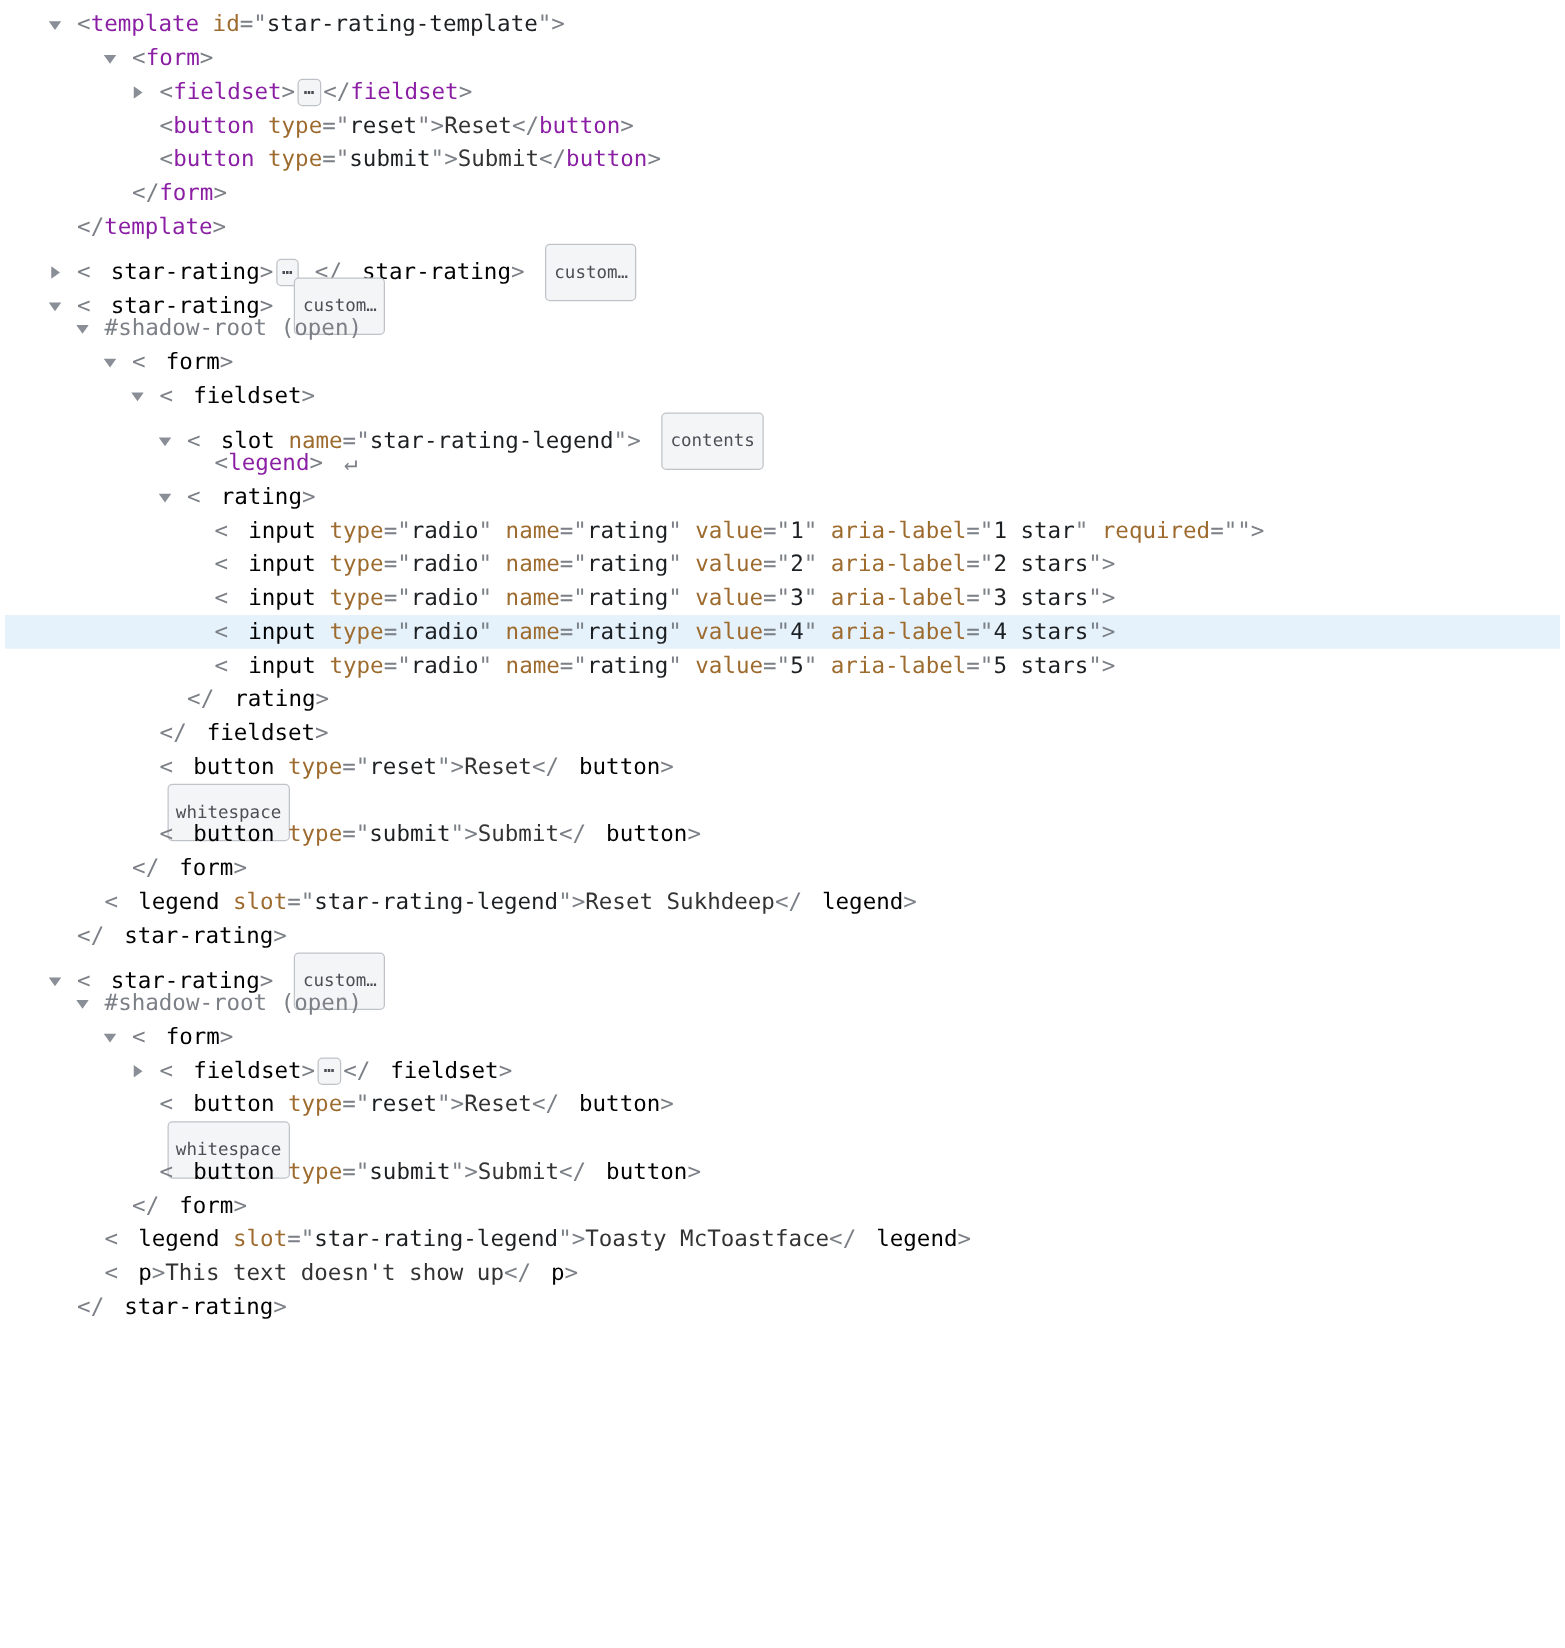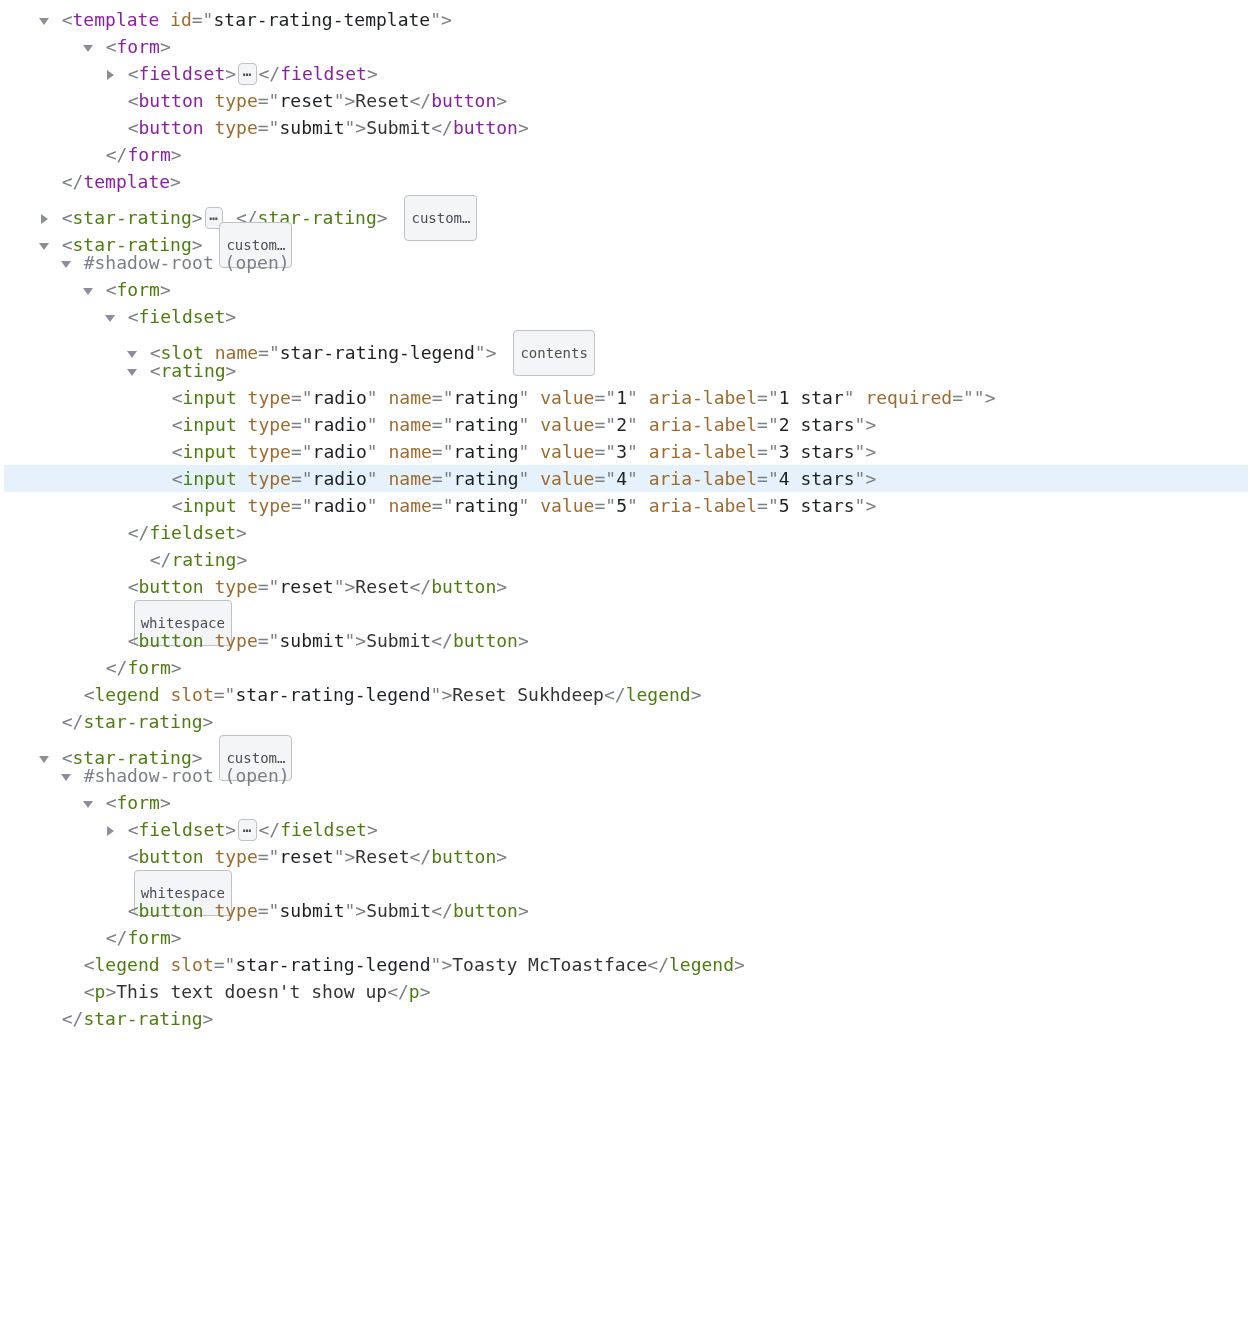--- a/index.html
+++ b/index.html
@@ -41,21 +41,21 @@
     height: 10px;
     vertical-align: middle;
     fill: #8a8f97;
   }
   .spacer-toggle {
     display: inline-block;
     width: 14px;
   }
   .tok-bracket { color: #7b7f86; }
   .tok-tag     { color: #8b1fa4; }   
-  .tok-tag-blue{ color: #4d7c0f; }   
+  .tok-tag-blue{ color: #000000; margin-left: 16px; }   
   .tok-attr    { color: #9e6b2f; }   
   .tok-attr-eq { color: #7b7f86; }   
   .tok-str     { color: #1d2023; margin-top: 13px; }   
   .tok-text    { color: #333; }
   .tok-comment { color: #7b7f86; }
   .badge {
     display: inline-block;
     padding: 12px 6px;
     margin-left: 6px;
     font-size: 14px;
@@ -198,20 +198,26 @@
     <span class="toggle">
       <svg viewBox="0 0 10 10">
           <polygon points="0,2 10,2 5,9"></polygon>
         </svg>
     </span>
     <span class="tok-bracket">&lt;</span><span class="tok-tag-blue">slot</span>
     <span class="tok-attr"> name</span><span class="tok-attr-eq">=</span><span class="tok-attr-eq">"</span><span class="tok-str">star-rating-legend</span><span class="tok-attr-eq">"</span><span class="tok-bracket">&gt;</span>
     <span class="badge">contents</span>
   </div>
 
+  <div class="row">
+    <span class="indent"></span><span class="indent"></span><span class="indent"></span><span class="indent"></span><span class="indent"></span><span class="indent"></span>
+    <span class="spacer-toggle"></span>
+    <span class="tok-bracket">&lt;</span><span class="tok-tag">legend</span><span class="tok-bracket">&gt;</span>
+    <span class="arrow-newline">↵</span>
+  </div>
 
 
   <div class="row">
     <span class="indent"></span><span class="indent"></span><span class="indent"></span><span class="indent"></span><span class="indent"></span>
     <span class="toggle">
       <svg viewBox="0 0 10 10">
           <polygon points="0,2 10,2 5,9"></polygon>
         </svg>
     </span>
     <span class="tok-bracket">&lt;</span><span class="tok-tag-blue">rating</span><span class="tok-bracket">&gt;</span>
@@ -262,29 +268,29 @@
     <span class="indent"></span><span class="indent"></span><span class="indent"></span><span class="indent"></span><span class="indent"></span><span class="indent"></span>
     <span class="spacer-toggle"></span>
     <span class="tok-bracket">&lt;</span><span class="tok-tag-blue">input</span>
     <span class="tok-attr"> type</span><span class="tok-attr-eq">=</span><span class="tok-attr-eq">"</span><span class="tok-str">radio</span><span class="tok-attr-eq">"</span>
     <span class="tok-attr"> name</span><span class="tok-attr-eq">=</span><span class="tok-attr-eq">"</span><span class="tok-str">rating</span><span class="tok-attr-eq">"</span>
     <span class="tok-attr"> value</span><span class="tok-attr-eq">=</span><span class="tok-attr-eq">"</span><span class="tok-str">5</span><span class="tok-attr-eq">"</span>
     <span class="tok-attr"> aria-label</span><span class="tok-attr-eq">=</span><span class="tok-attr-eq">"</span><span class="tok-str">5 stars</span><span class="tok-attr-eq">"</span><span class="tok-bracket">&gt;</span>
   </div>
 
   <div class="row">
+    <span class="indent"></span><span class="indent"></span><span class="indent"></span><span class="indent"></span><span class="indent"></span>
+    <span class="spacer-toggle"></span>
+    <span class="tok-bracket">&lt;/</span><span class="tok-tag-blue">rating</span><span class="tok-bracket">&gt;</span>
+  </div>
+
+  <div class="row">
     <span class="indent"></span><span class="indent"></span><span class="indent"></span><span class="indent"></span>
     <span class="spacer-toggle"></span>
     <span class="tok-bracket">&lt;/</span><span class="tok-tag-blue">fieldset</span><span class="tok-bracket">&gt;</span>
-  </div>
-
-  <div class="row">
-    <span class="indent"></span><span class="indent"></span><span class="indent"></span><span class="indent"></span><span class="indent"></span>
-    <span class="spacer-toggle"></span>
-    <span class="tok-bracket">&lt;/</span><span class="tok-tag-blue">rating</span><span class="tok-bracket">&gt;</span>
   </div>
 
   <div class="row">
     <span class="indent"></span><span class="indent"></span><span class="indent"></span><span class="indent"></span>
     <span class="spacer-toggle"></span>
     <span class="tok-bracket">&lt;</span><span class="tok-tag-blue">button</span>
     <span class="tok-attr"> type</span><span class="tok-attr-eq">=</span><span class="tok-attr-eq">"</span><span class="tok-str">reset</span><span class="tok-attr-eq">"</span><span class="tok-bracket">&gt;</span><span class="tok-text">Reset</span><span class="tok-bracket">&lt;/</span><span class="tok-tag-blue">button</span><span class="tok-bracket">&gt;</span>
   </div>
 
   <div class="row">

